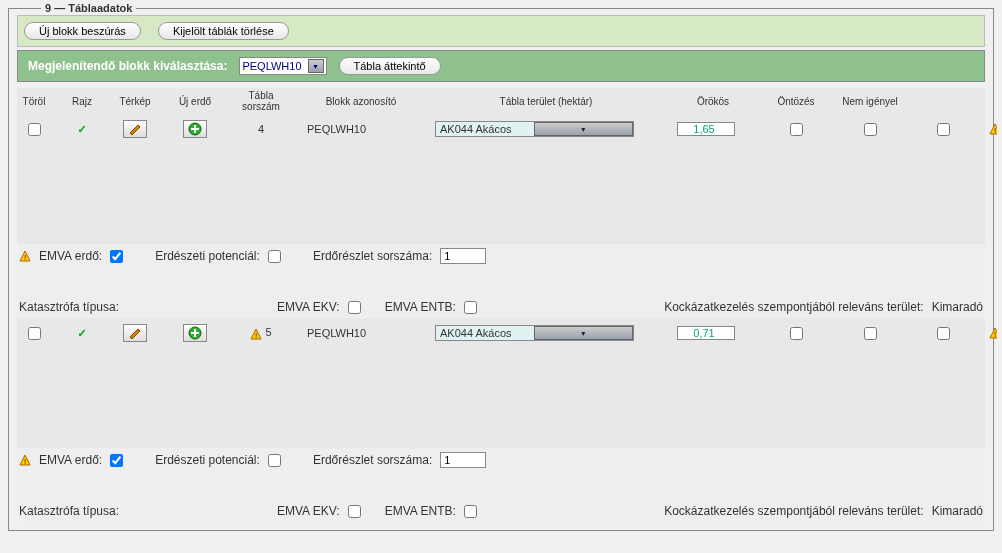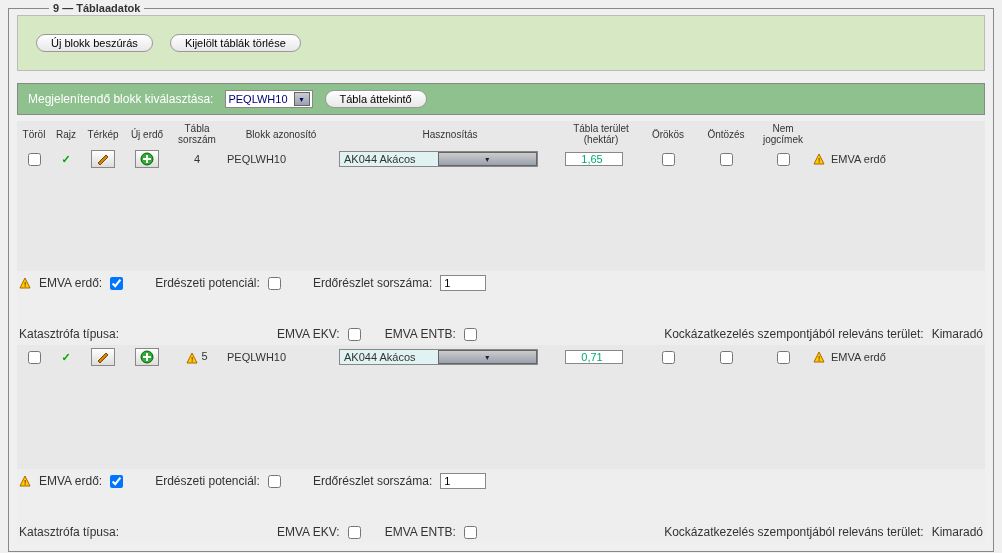--- a/index.html
+++ b/index.html
@@ -1,28 +1,28 @@
 <!DOCTYPE html>
 <html><head>
 <meta charset="utf-8">
 <style>
 * { box-sizing: border-box; margin: 0; padding: 0; }
 body { font-family: Arial, sans-serif; font-size: 11px; color: #333; background: #f0f0f0; }
 .panel { margin: 8px; border: 1px solid #888; }
-.panel-legend { position: relative; top: -7px; left: 40px; background: #f0f0f0; padding: 0 4px; font-weight: bold; font-size: 11px; display: inline-block; }
+.panel-legend { position: relative; top: -7px; left: 32px; background: #f0f0f0; padding: 0 4px; font-weight: bold; font-size: 11px; display: inline-block; }
 .panel-body { padding: 4px 8px 8px 8px; margin-top: -10px; }
-.green-bar { background: #d7e8c5; border: 1px solid #bbb; padding: 18px; margin-bottom: 12px; }
+.green-bar { background: #d7e8c5; border: 1px solid #bbb; padding: 6px; margin-bottom: 3px; }
 .btn { background: linear-gradient(#fff,#e8e8e8); border: 1px solid #999; border-radius: 10px; padding: 2px 14px; font-size: 11px; cursor: pointer; }
 .blue-bar { background: #8fc18f; border: 1px solid #888; padding: 6px 10px; display: flex; align-items: center; gap: 12px; }
-.blue-bar .lbl { color: #fff; font-weight: normal; font-size: 12px; }
+.blue-bar .lbl { color: #fff; font-weight: bold; font-size: 12px; }
 .sel-box { border: 1px solid #888; background: #fff; padding: 1px 2px; display: inline-flex; align-items: center; gap: 6px; }
 .sel-box span { color: #007; }
 .dd-btn { width: 16px; height: 14px; background: linear-gradient(#ccc,#9aa1ae); border: 1px solid #666; display: inline-flex; align-items: center; justify-content: center; font-size: 8px; color: #223; cursor: pointer; }
 .grid-area { background: #e8e8e8; margin-top: 6px; }
-.hdr-row, .data-row { display: grid; grid-template-columns: 34px 30px 44px 44px 56px 112px 226px 76px 58px 58px 56px 1fr; align-items: center; gap: 0; }
+.hdr-row, .data-row { display: grid; grid-template-columns: 34px 30px 44px 44px 56px 112px 226px 76px 58px 58px 56px 1fr; align-items: center; gap: 16px; }
 .hdr-row > div { text-align: center; font-size: 10px; color: #333; padding: 2px 1px; }
 .data-row { padding: 2px 0; }
 .data-row > div { text-align: center; padding: 1px 2px; }
 .chk { width: 13px; height: 13px; vertical-align: middle; }
 .icon-btn { display: inline-flex; width: 24px; height: 18px; border: 1px solid #888; background: linear-gradient(#fff,#ddd); align-items: center; justify-content: center; cursor: pointer; }
 .check-green { color: #0a0; font-weight: bold; }
 .txt-in { border: 1px solid #888; font-size: 11px; padding: 1px 3px; }
 .hasz-sel { display: flex; align-items: center; background: #e0f2f2; border: 1px solid #888; width: 199px; }
 .hasz-sel span { flex: 1; text-align: left; padding: 1px 4px; }
 .area-val { text-align: center; color: #0a7; padding-right: 4px !important; border: 1px solid #888; background: #fff; width: 58px; }
@@ -55,25 +55,24 @@
 
     <div class="grid-area">
 
       <div class="hdr-row">
         <div>Töröl</div>
         <div>Rajz</div>
         <div>Térkép</div>
         <div>Új erdő</div>
         <div>Tábla sorszám</div>
         <div>Blokk azonosító</div>
-        <div>Hasznosítás</div>
         <div>Tábla terület (hektár)</div>
         <div>Örökös</div>
         <div>Öntözés</div>
-        <div>Nem jogcímek</div>
+        <div>Nem igényel</div>
       </div>
 
       <div class="data-row">
         <div><input type="checkbox" class="chk" style=""></div>
         <div><span class="check-green">✓</span></div>
         <div><span class="icon-btn">
               <svg width="14" height="12">
                 <path d="M2 10 L10 2 L12 4 L4 12 Z" fill="#c80" stroke="#840"></path>
               </svg>
             </span></div>

